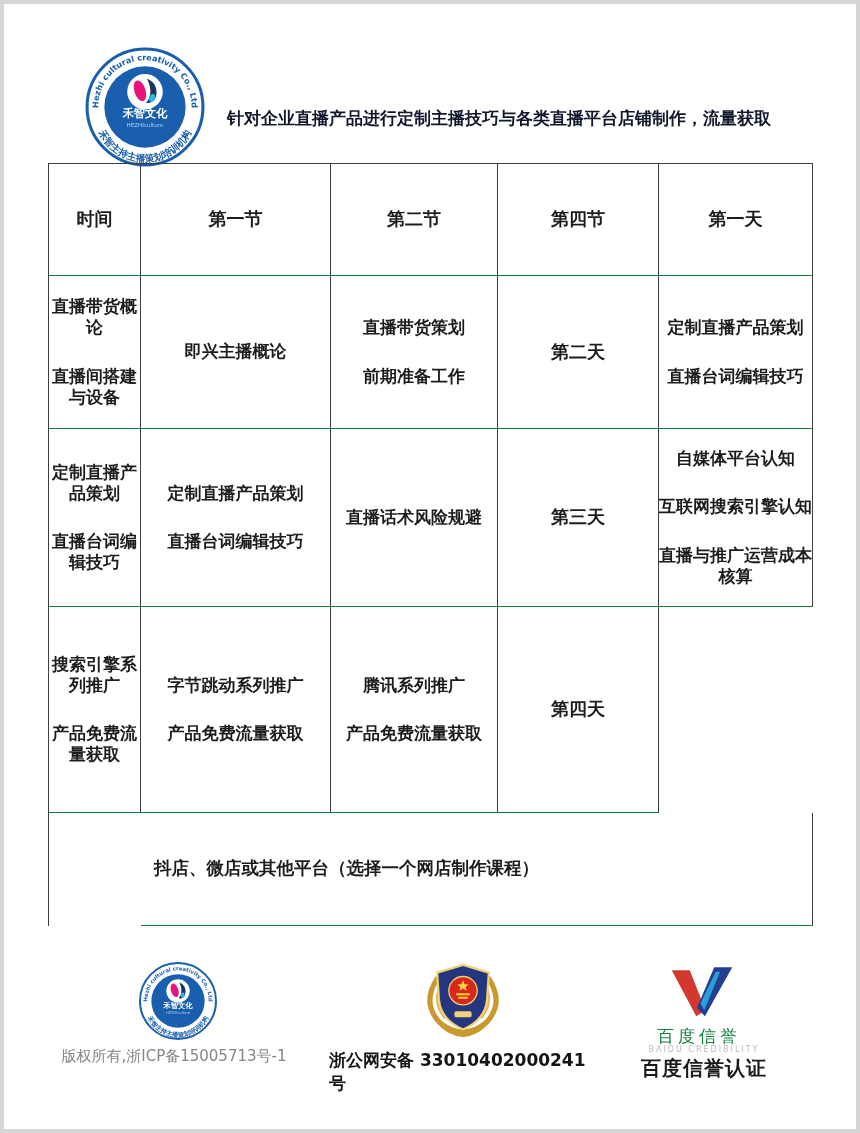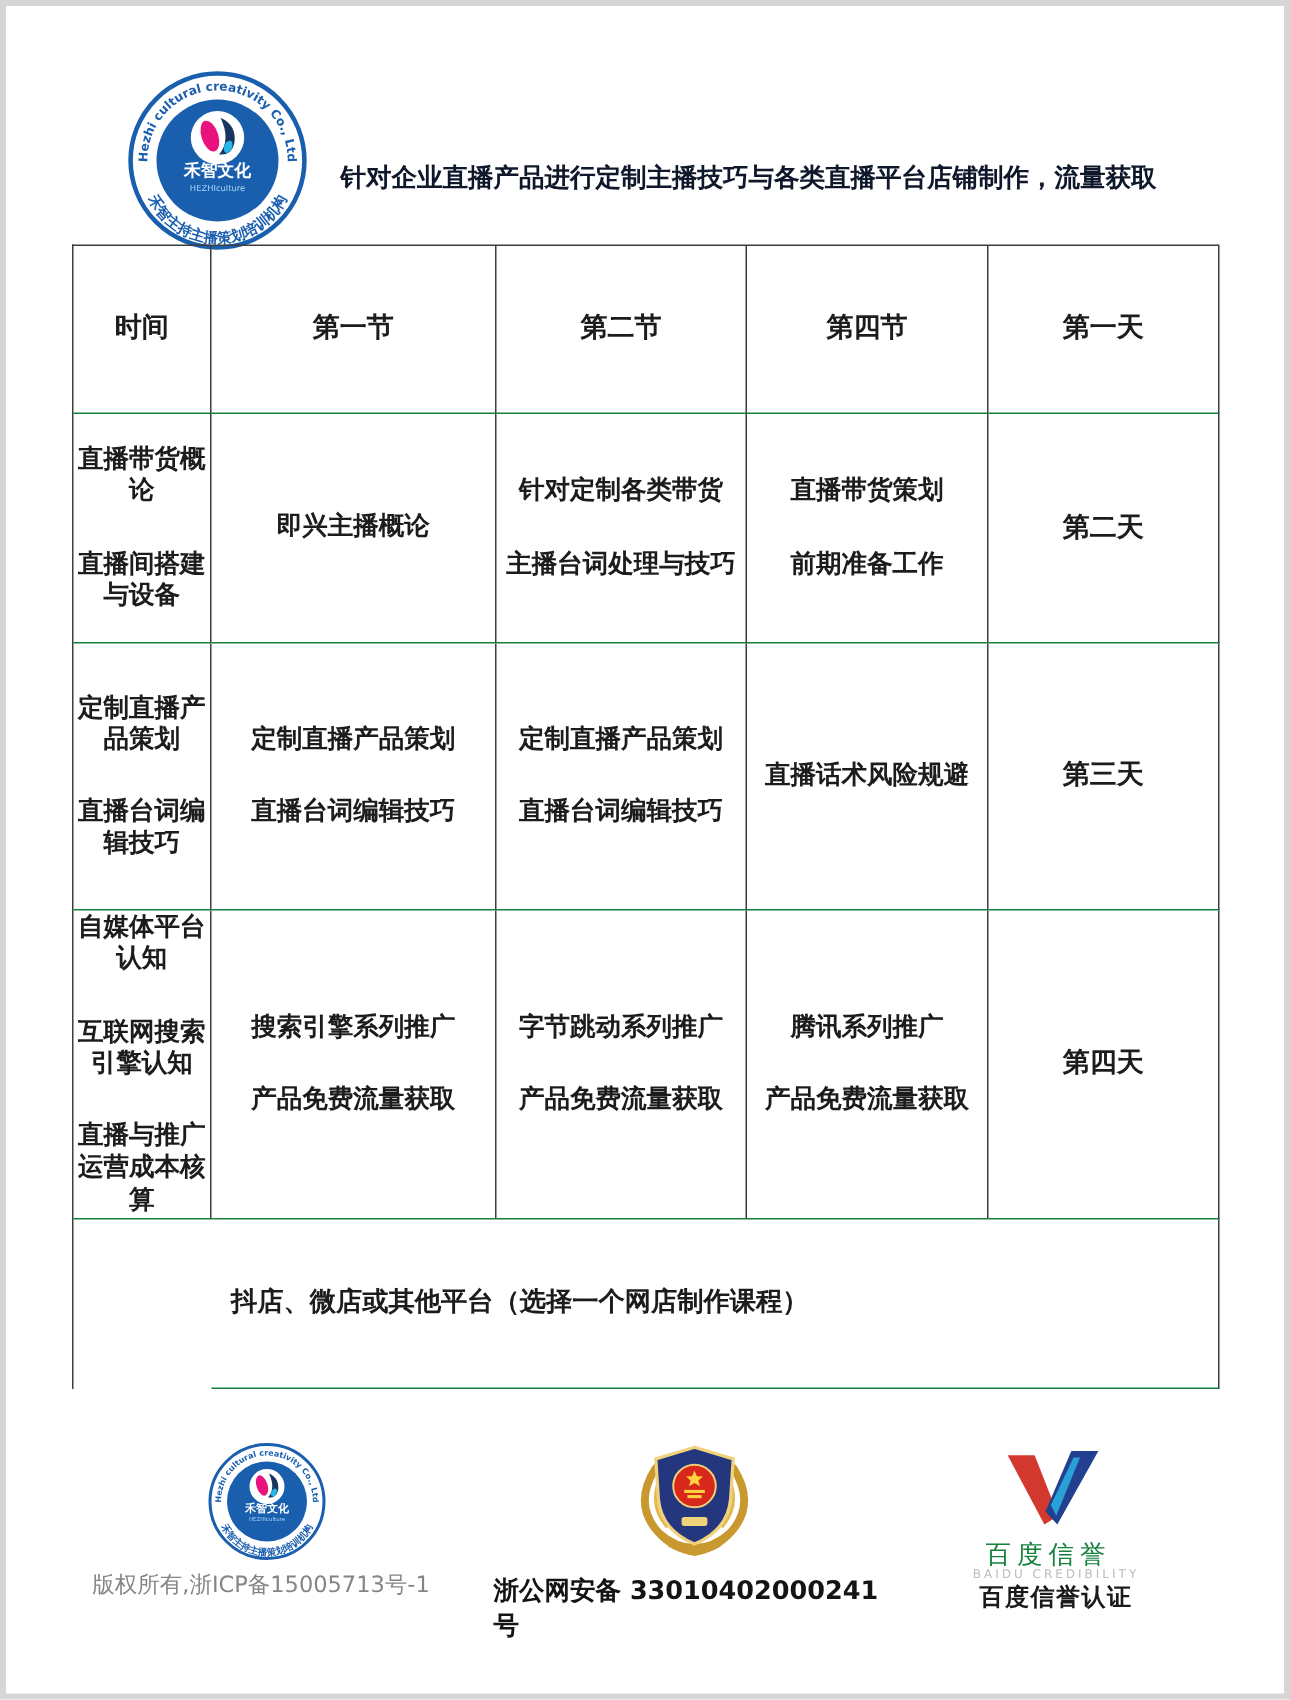--- a/index.html
+++ b/index.html
@@ -67,21 +67,21 @@
   .baidu-cn{
     position:absolute;left:607px;top:1021px;width:176px;
     text-align:center;font-size:17px;color:#15803d;letter-spacing:4px;font-weight:500;
   }
   .baidu-en{
     position:absolute;left:612px;top:1041px;width:176px;
     text-align:center;font-size:8px;color:#bcbcbc;letter-spacing:2px;
   }
   .baidu-caption{
     position:absolute;left:612px;top:1051px;width:176px;
-    text-align:center;font-size:16px;font-weight:bold;color:#1a1a1a;letter-spacing:1px;
+    text-align:center;font-size:20px;font-weight:bold;color:#1a1a1a;letter-spacing:1px;
   }
 </style>
 </head>
 <body>
 
 <div class="page">
 
   <svg class="logo-top" viewBox="-60 -60 120 120">
     <circle r="57" fill="#ffffff" stroke="#1a5fae" stroke-width="3"></circle>
     <path id="arct1" d="M -46,0 A 46,46 0 0 1 46,0" fill="none"></path>
@@ -112,24 +112,20 @@
 
     <div class="cell day">第一天</div>
     <div class="cell">
       <div>直播带货概论</div>
       <div>直播间搭建与设备</div>
     </div>
     <div class="cell">
       <div>即兴主播概论</div>
     </div>
     <div class="cell">
-      <div>针对定制各类带货</div>
-      <div>主播台词处理与技巧</div>
-    </div>
-    <div class="cell">
       <div>直播带货策划</div>
       <div>前期准备工作</div>
     </div>
 
     <div class="cell day">第二天</div>
     <div class="cell">
       <div>定制直播产品策划</div>
       <div>直播台词编辑技巧</div>
     </div>
     <div class="cell">

